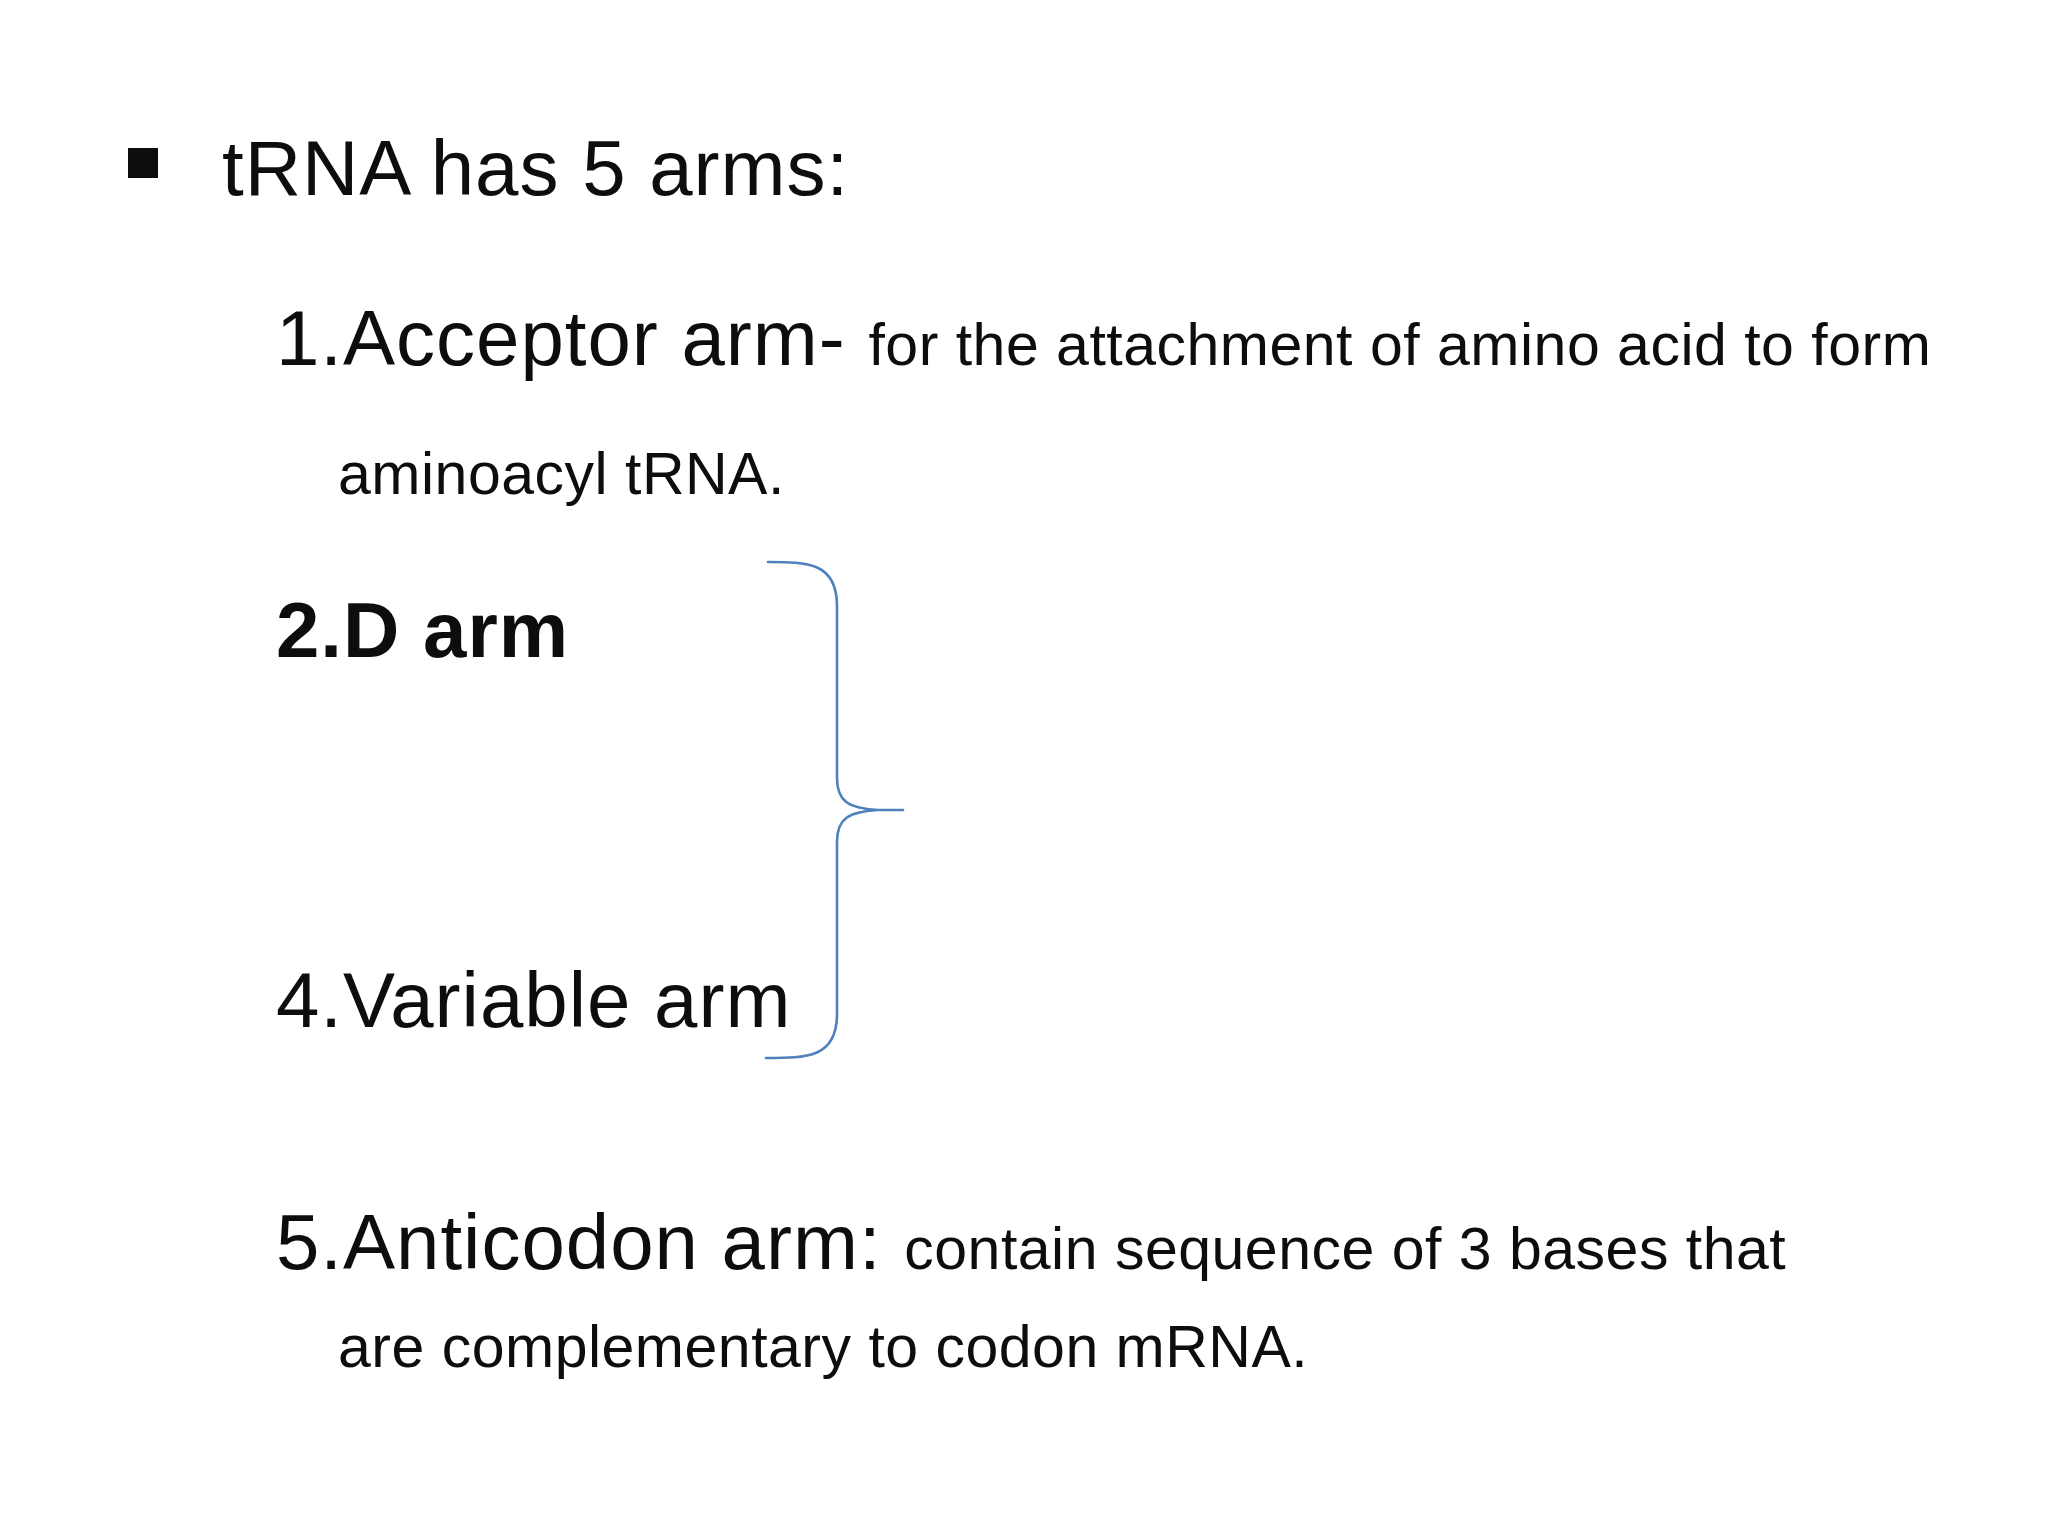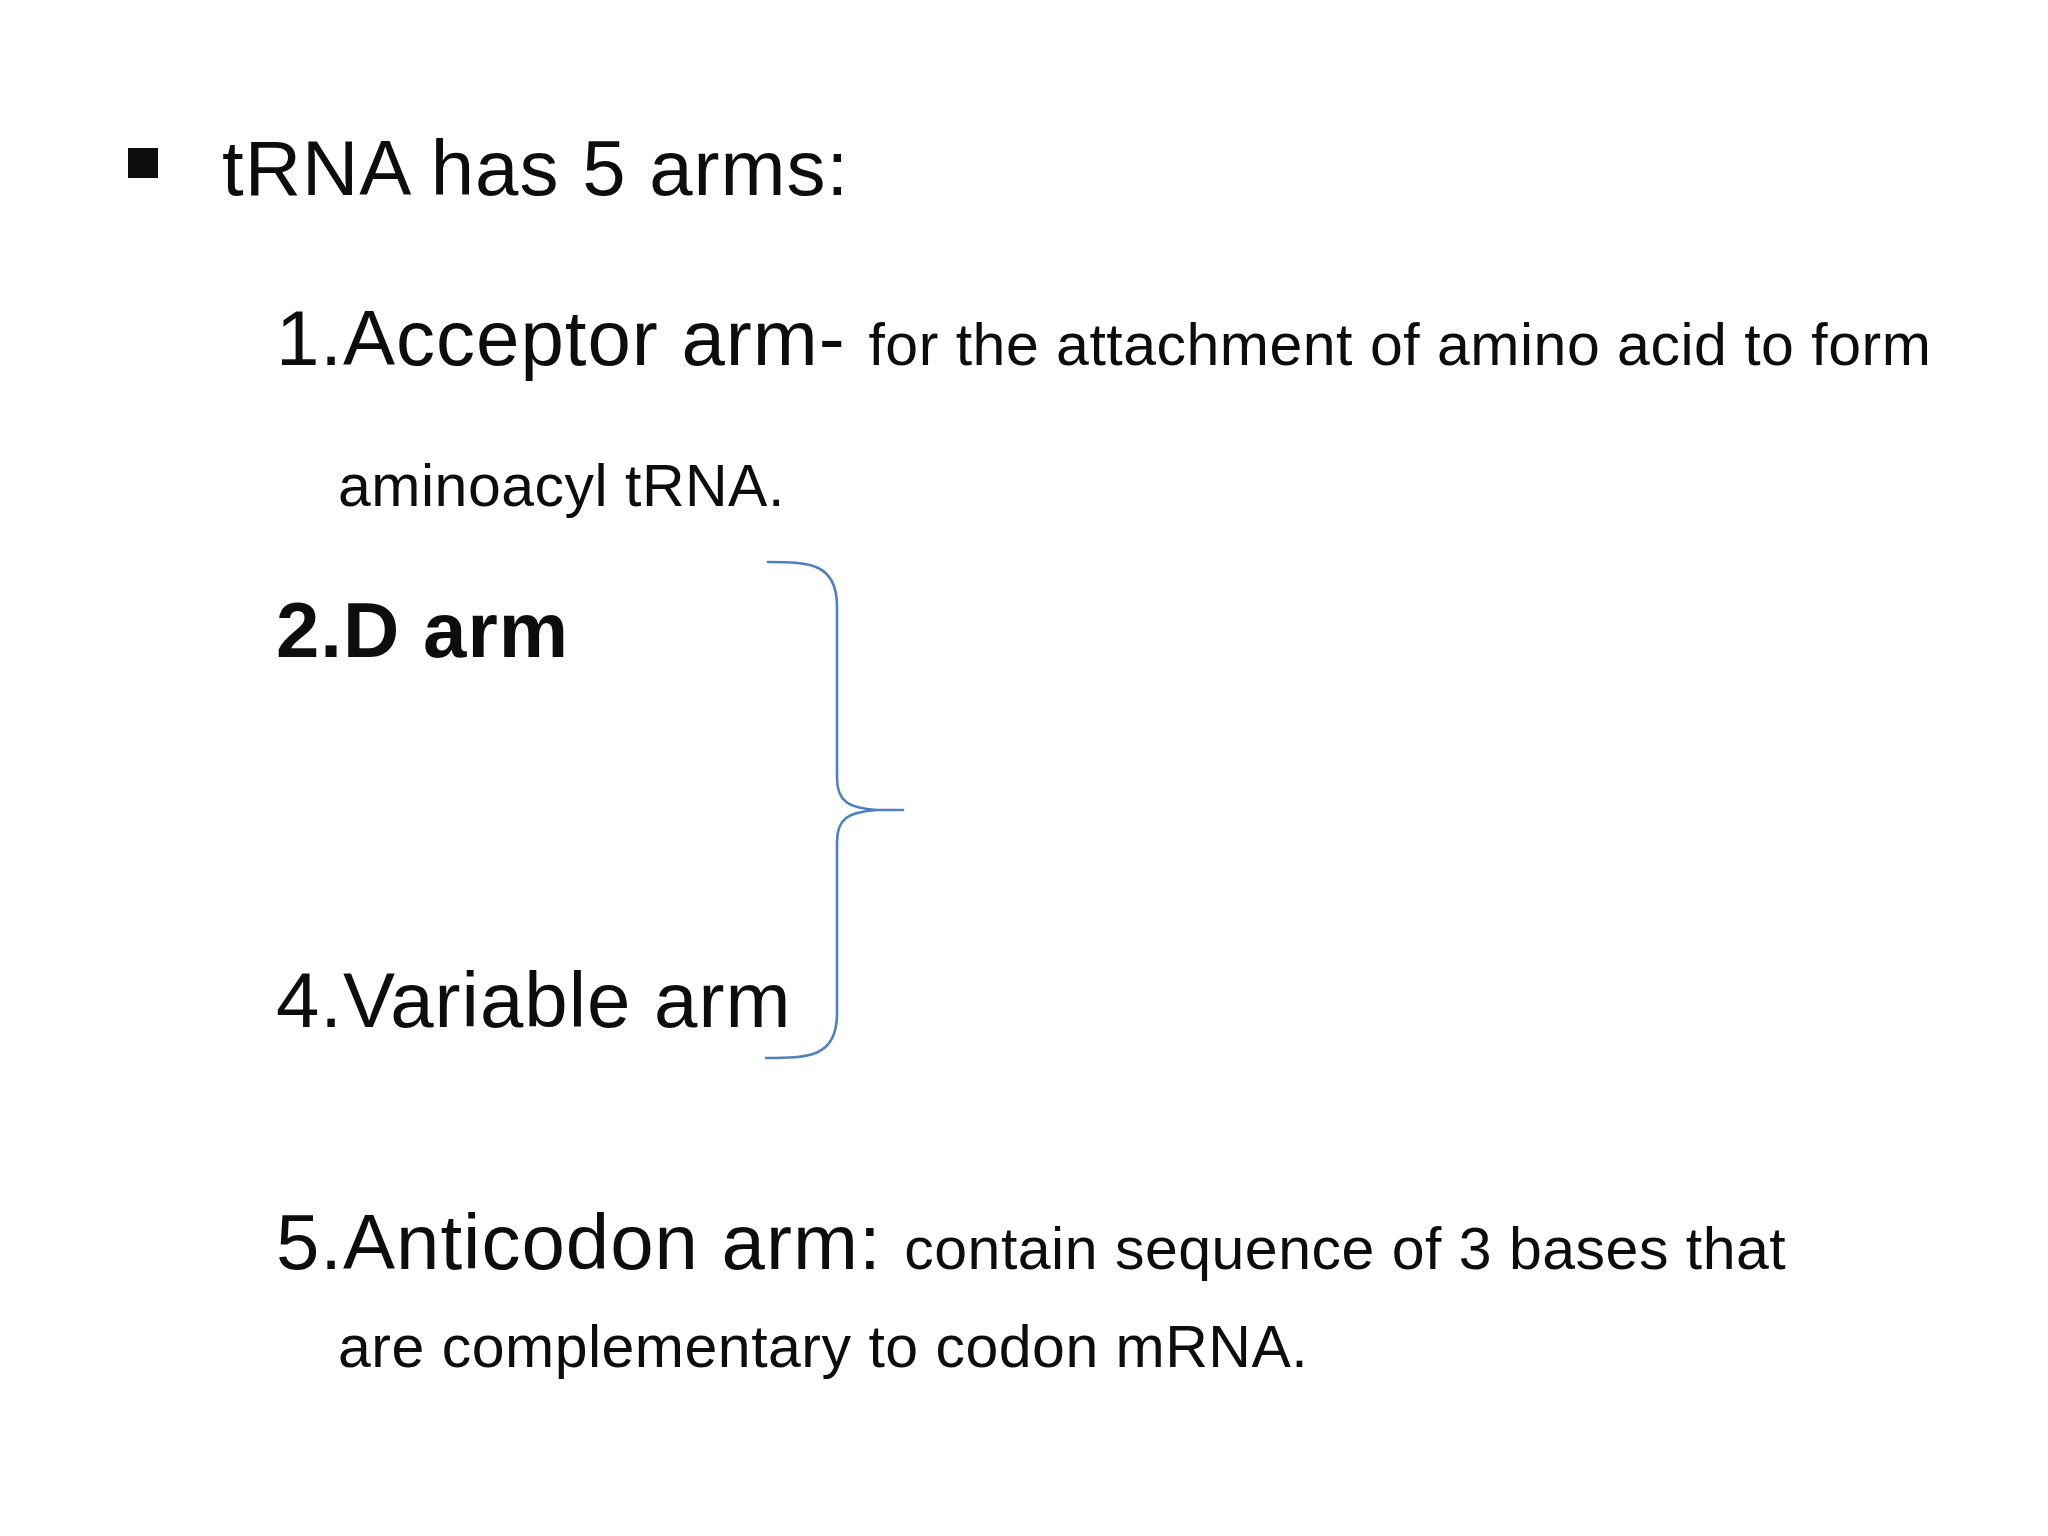--- a/index.html
+++ b/index.html
@@ -64,21 +64,21 @@
     white-space: nowrap;
     letter-spacing: 0.5px;
   }
   .brace-box {
     left: 755px;
     top: 548px;
     width: 165px;
     height: 522px;
   }
   #i1 { top: 292px; }
-  #i1c { top: 439px; margin-top: 12px; }
+  #i1c { top: 439px; }
   #i2 { top: 584px; font-weight: bold; }
   #i3 { top: 764px; }
   #i4 { top: 954px; }
   #i5 { top: 1196px; }
   #i5c { top: 1312px; }
 </style>
 </head>
 <body>
 
 <div class="slide">

